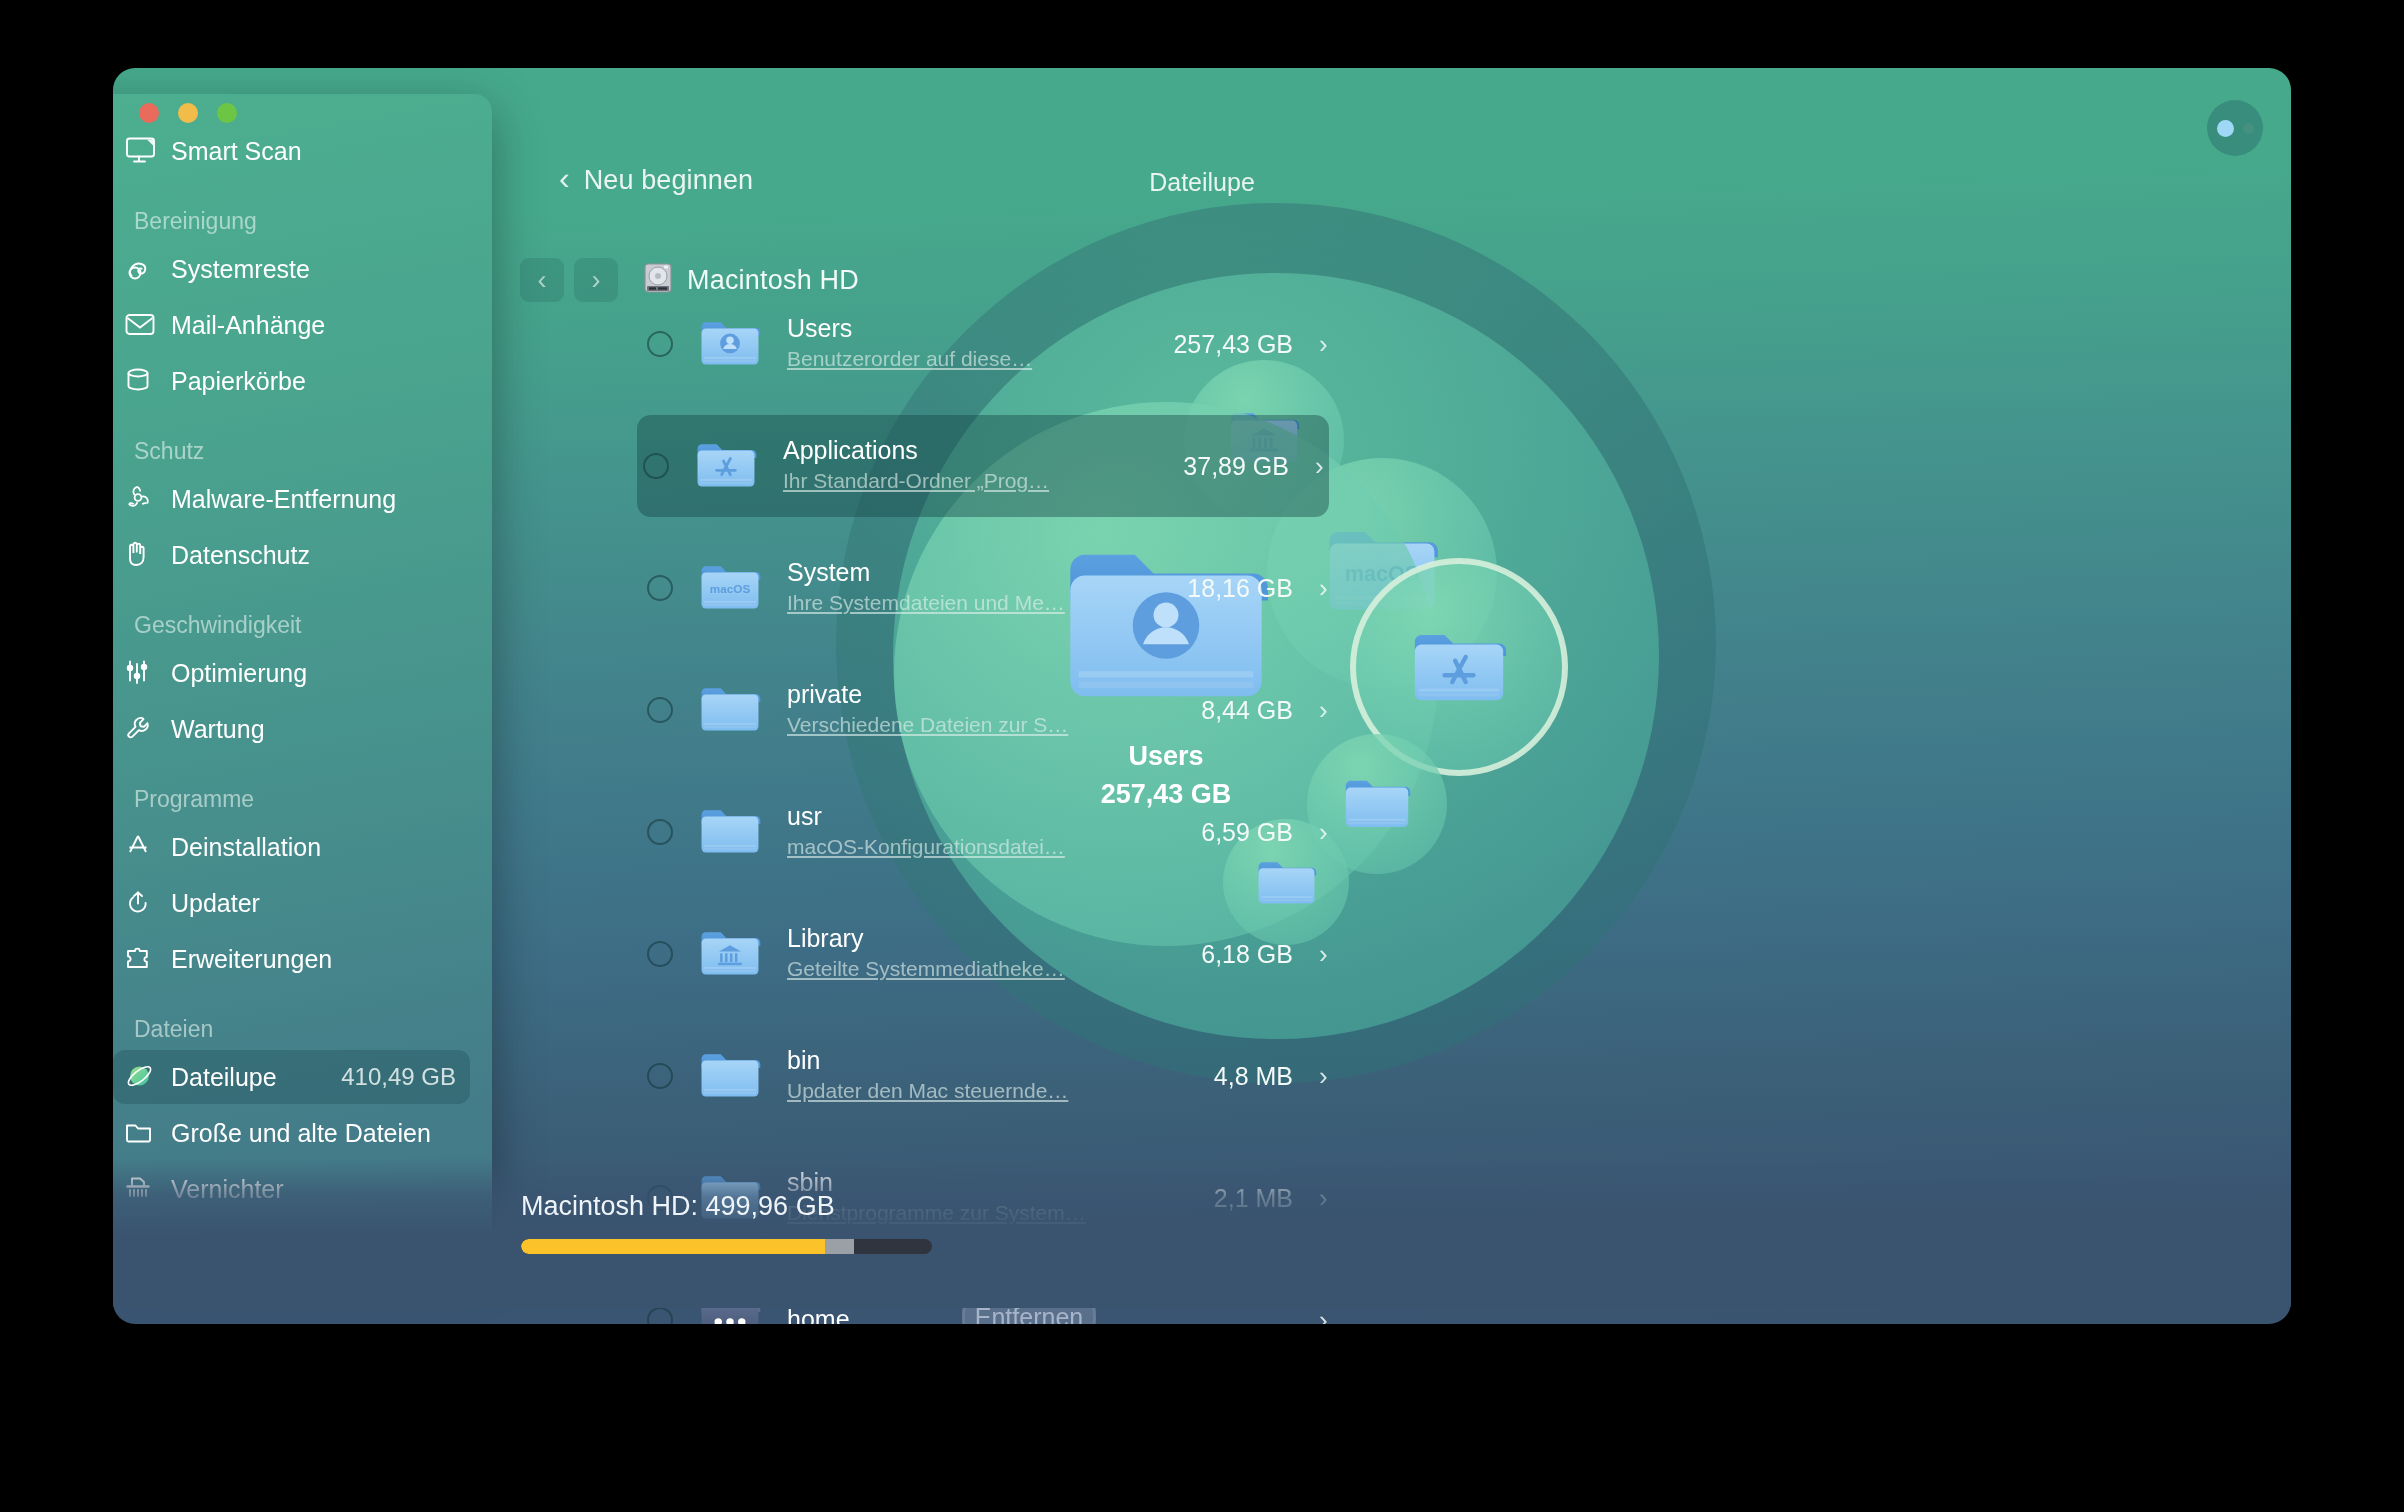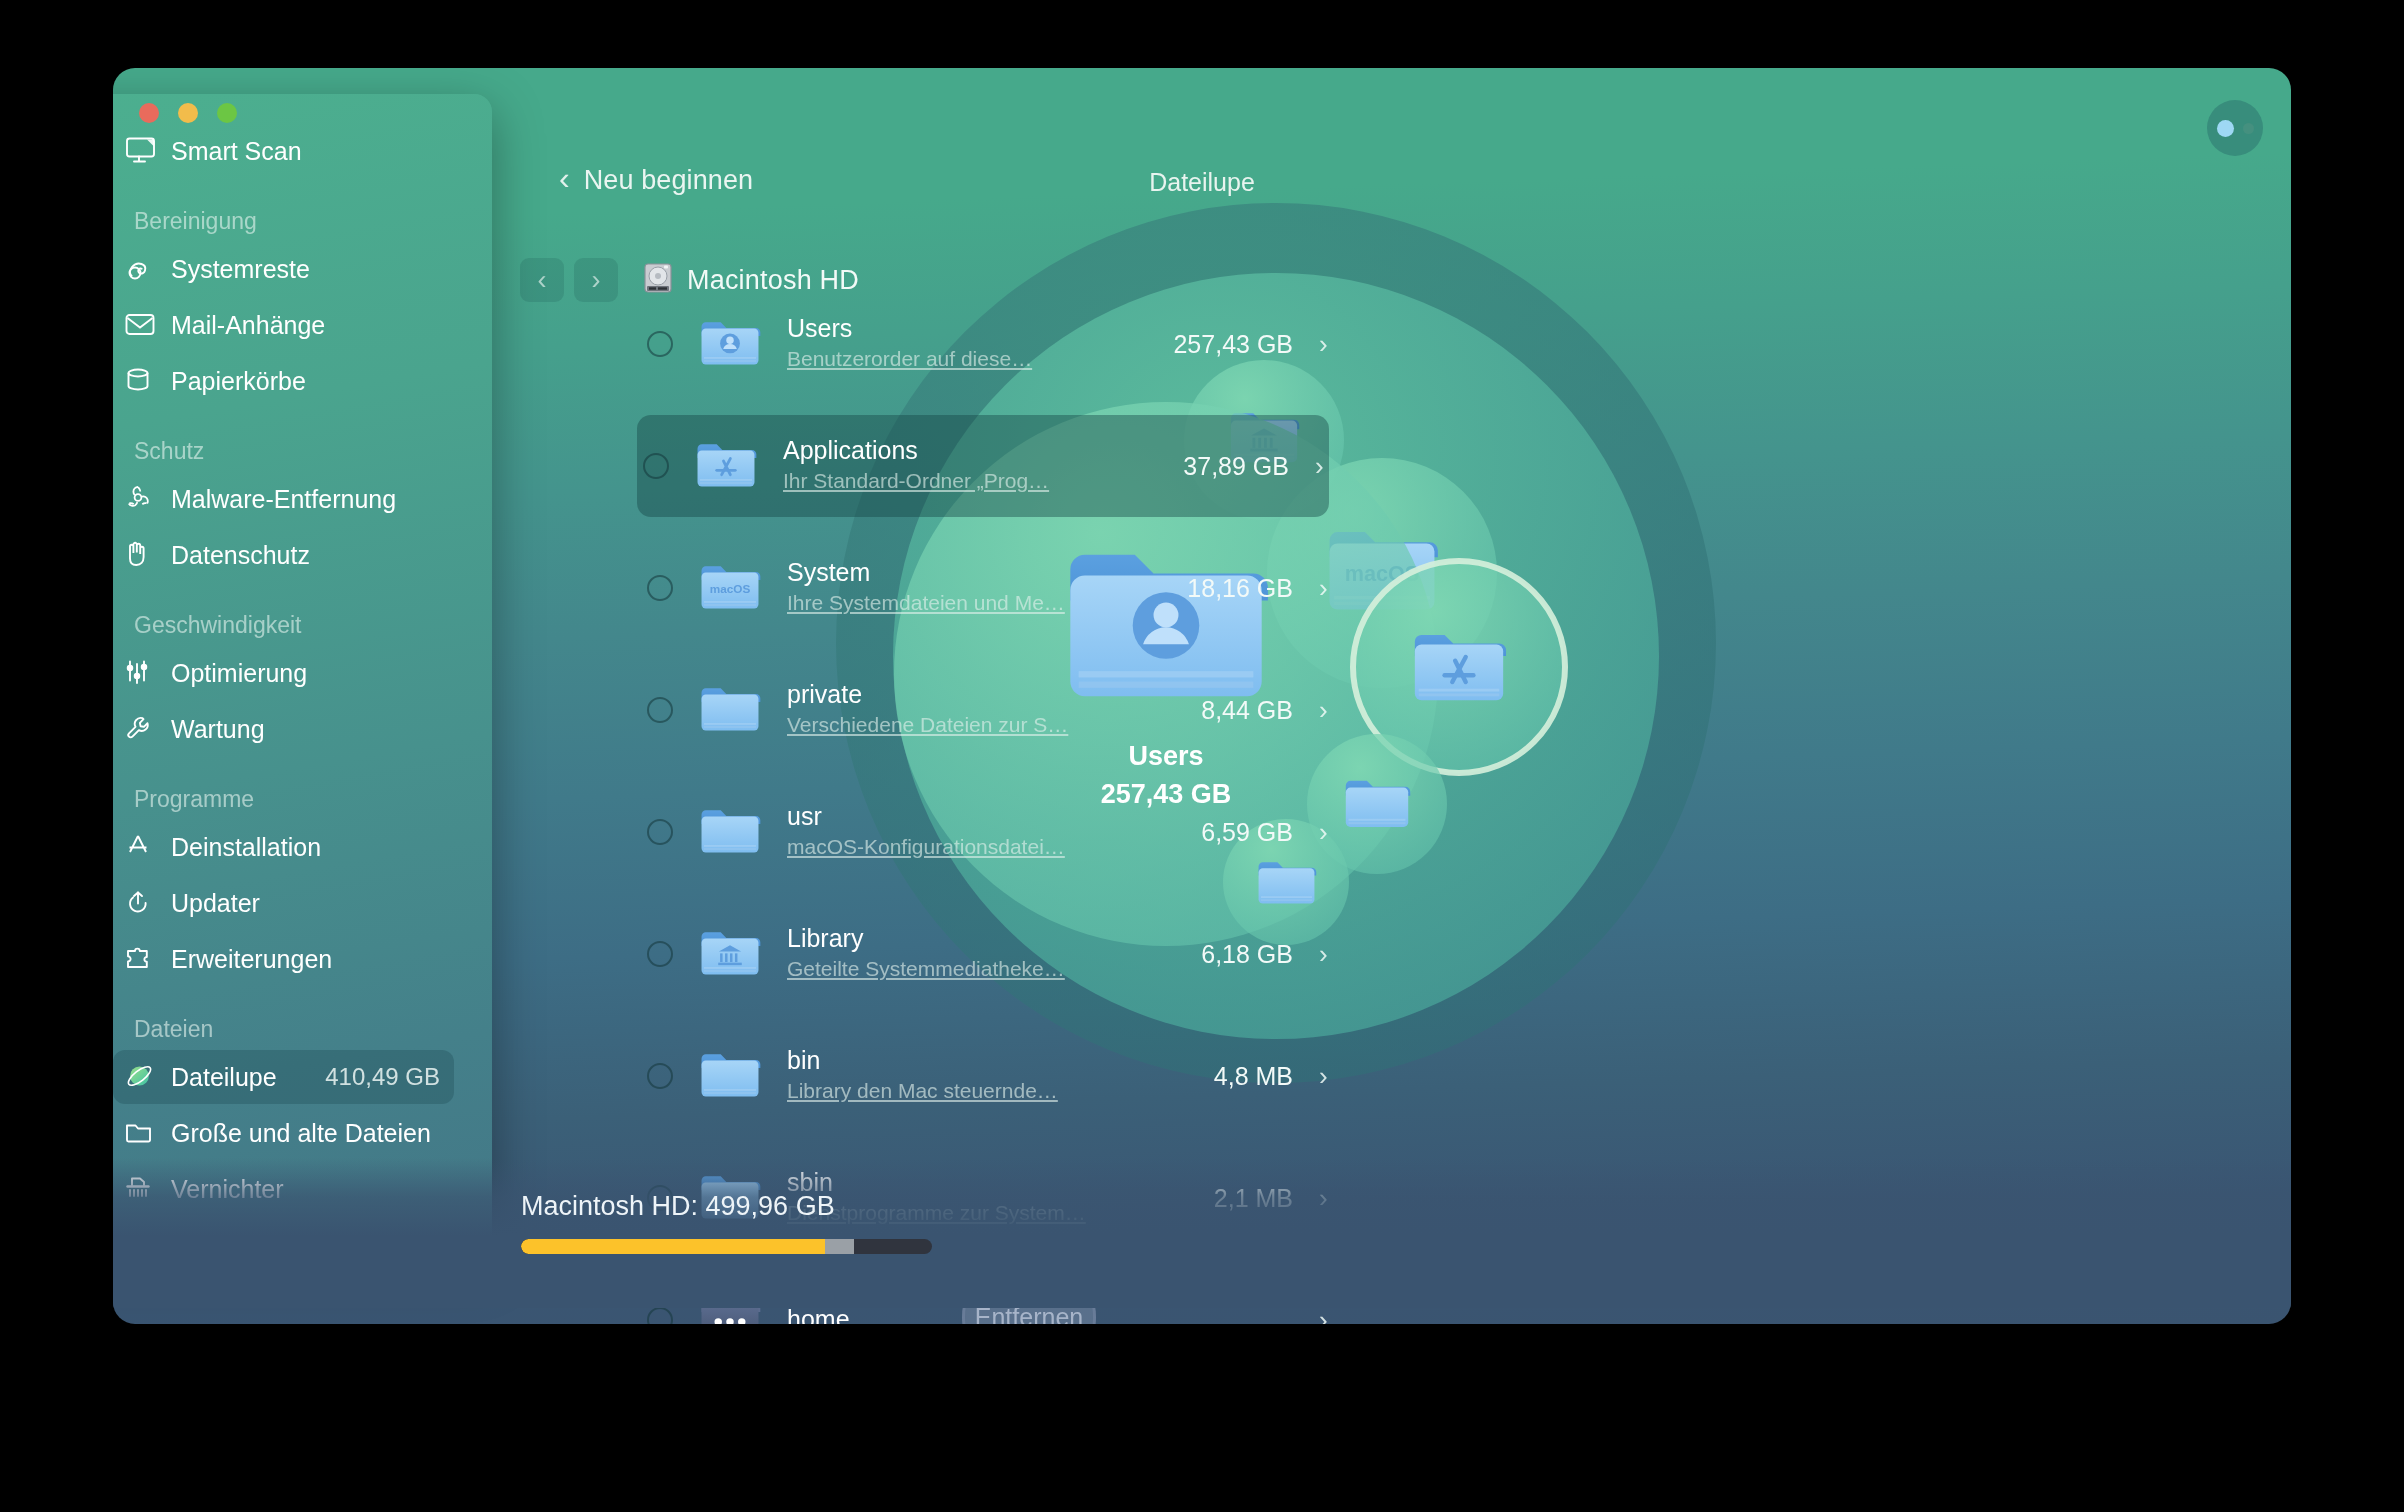--- a/index.html
+++ b/index.html
@@ -68,21 +68,21 @@
   .sidebar {
     position: absolute; left: -79px; top: 26px;
     width: 458px; height: 1160px;
     border-radius: 18px;
     background: linear-gradient(170deg, #4caf8f 0%, #4aa48e 28%, #47918d 58%, #44808a 82%, #437787 100%);
     box-shadow: 0 16px 50px rgba(0,0,0,.35);
     padding: 30px 0 0 0;
     z-index: 35;
     overflow: hidden;
   }
-  .sb-list { padding-left: 79px; padding-right: 38px; }
+  .sb-list { padding-left: 79px; padding-right: 22px; }
 
   .sb-group {
     color: rgba(232,245,240,.60);
     font-size: 23px;
     margin: 30px 0 7px 21px;
   }
   .sb-group:first-child { margin-top: 0; }
 
   .sb-item {
     display: flex; align-items: center;
@@ -592,21 +592,21 @@
 
     <div class="frow">
       <span class="radio"></span>
       <span class="ficon">
         <svg width="62" height="52" viewBox="0 0 100 84">
             <use href="#folderPlain" width="100" height="84"></use>
           </svg>
       </span>
       <span class="fmeta">
         <span class="fname">bin</span><br>
-        <span class="fdesc">Library den Mac steuernde…</span>
+        <span class="fdesc">Updater den Mac steuernde…</span>
       </span>
       <span class="fsize">4,8 MB</span>
       <span class="fchev">›</span>
     </div>
 
     <div class="frow">
       <span class="radio"></span>
       <span class="ficon">
         <svg width="62" height="52" viewBox="0 0 100 84">
             <use href="#folderPlain" width="100" height="84"></use>

